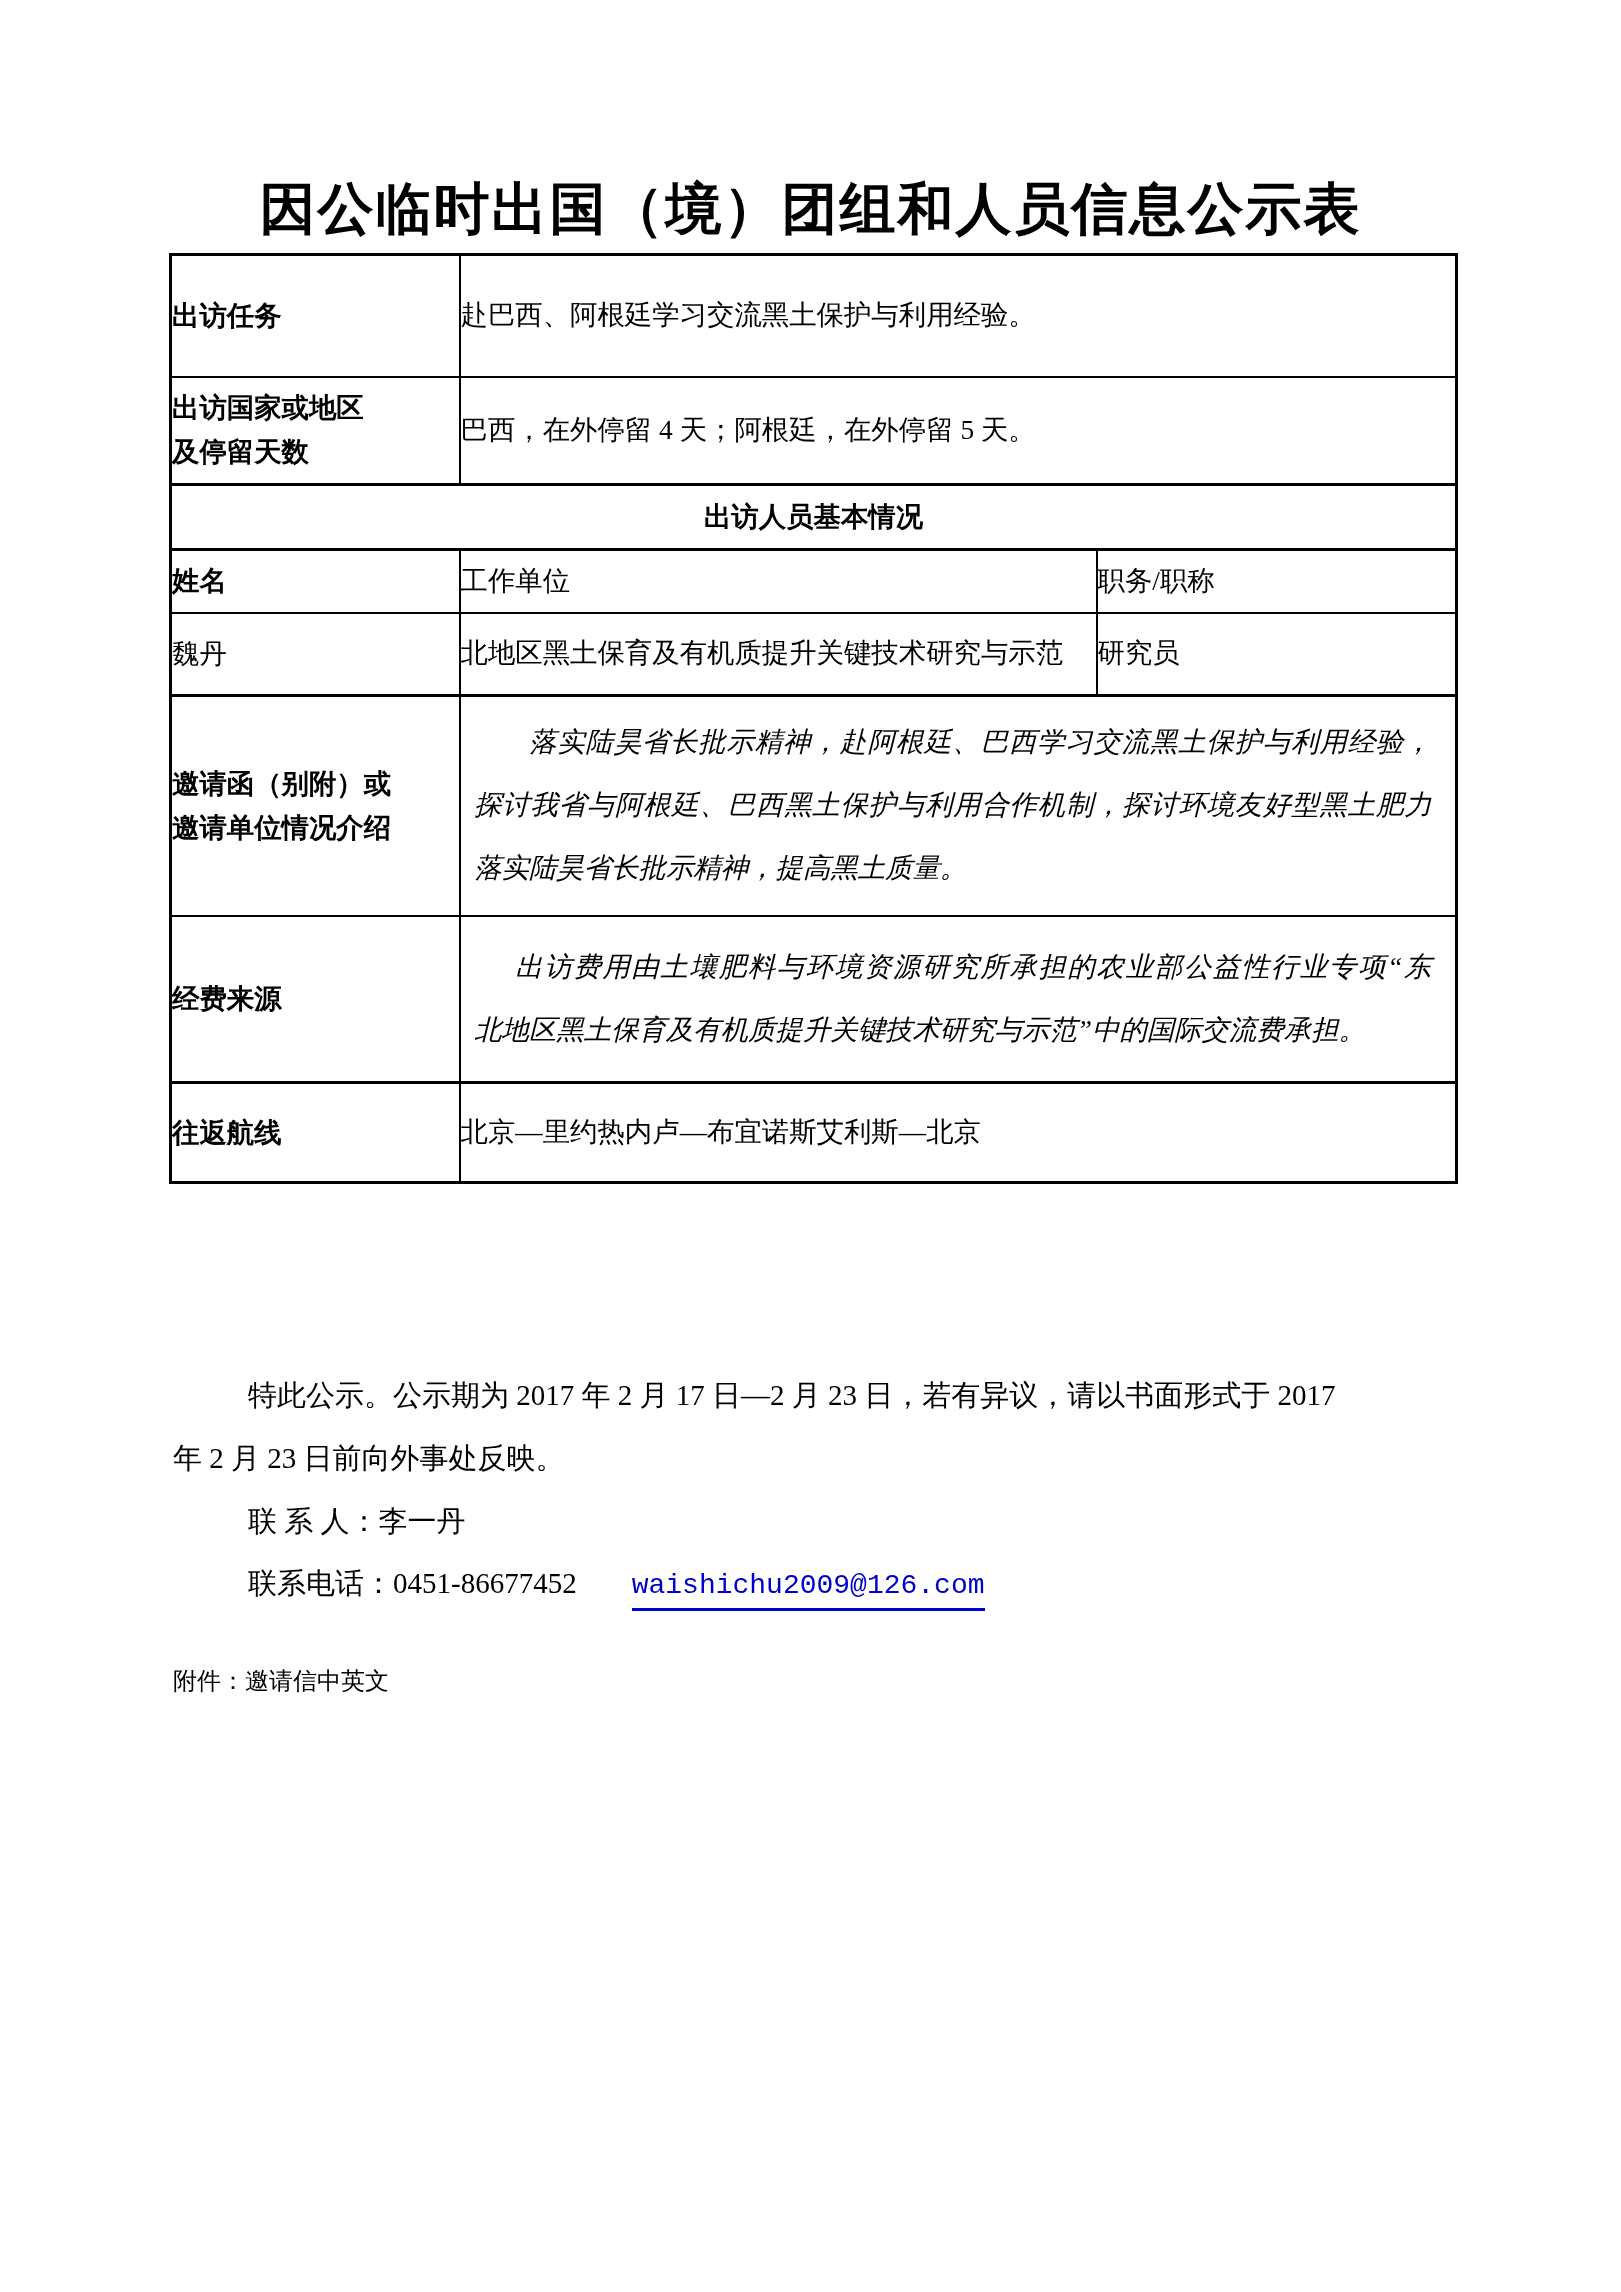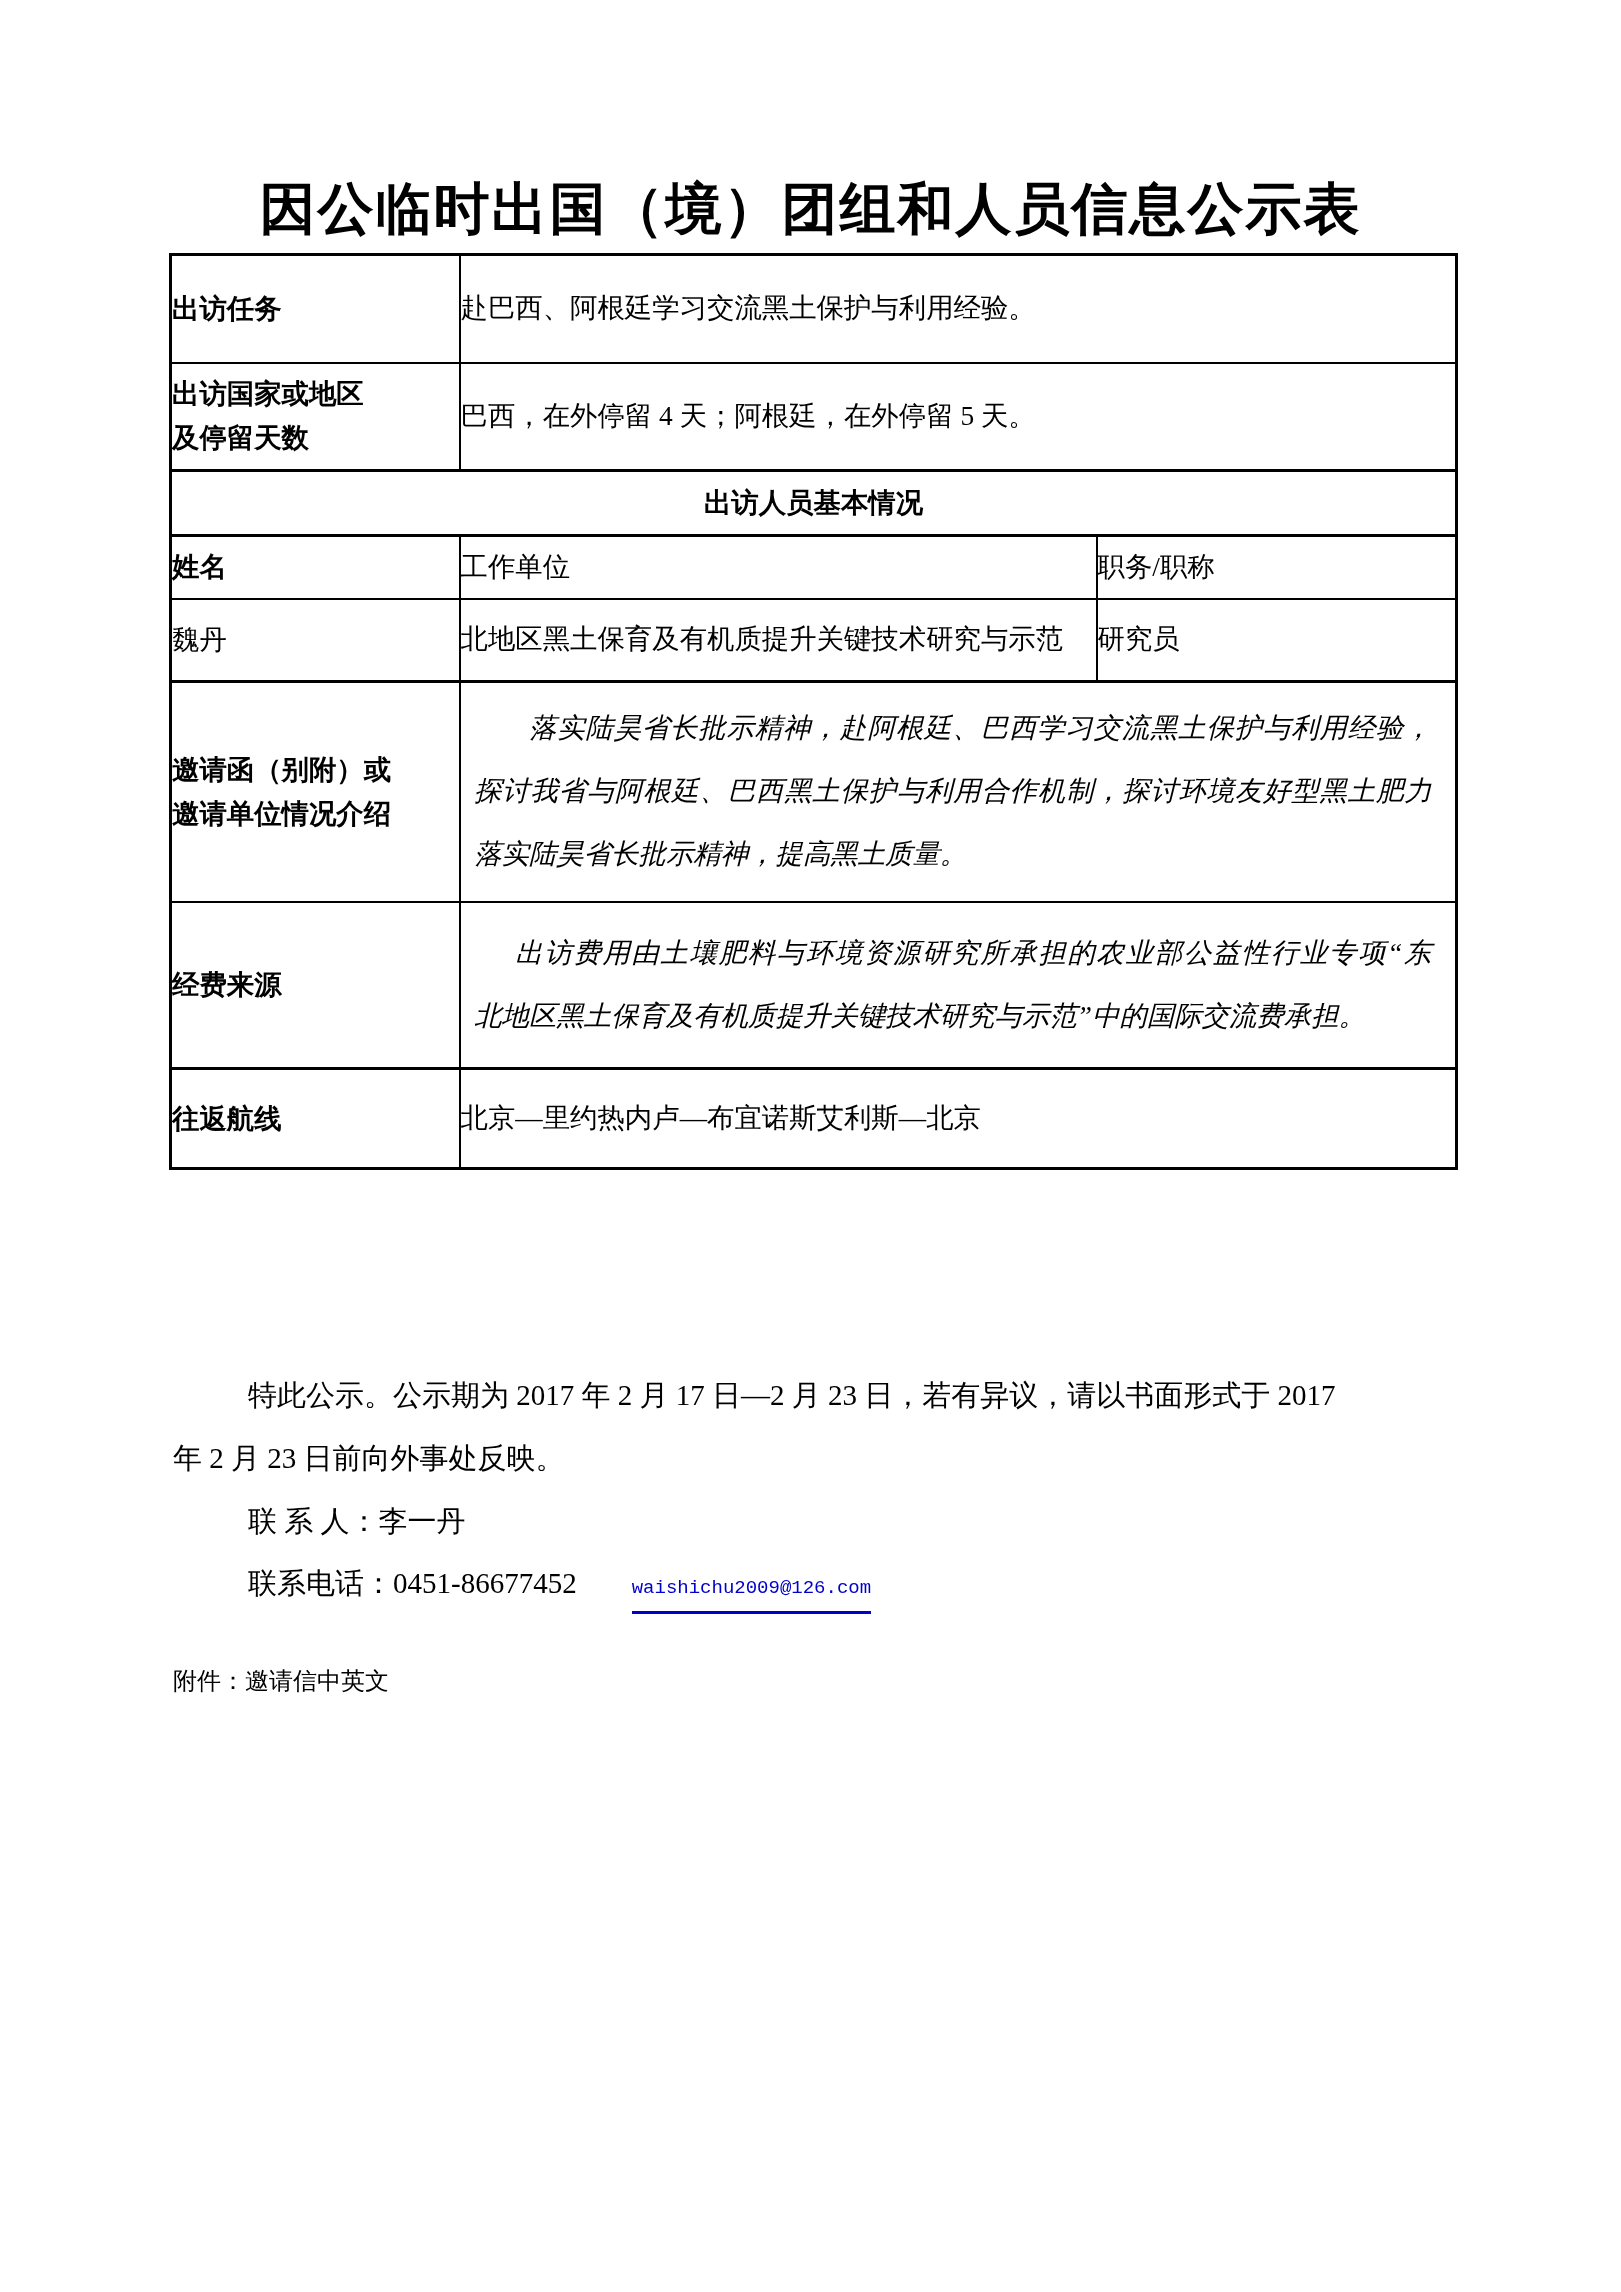--- a/index.html
+++ b/index.html
@@ -77,21 +77,21 @@
   }
   .n-line1 { left: 248px; top: 1376px; }
   .n-line2 { left: 173px; top: 1439px; }
   .n-contact { left: 248px; top: 1502px; }
   .n-phone { left: 248px; top: 1564px; }
   .n-attach { left: 173px; top: 1662px; font-size: 24px; }
   .email-link {
     display: inline-block;
     margin-left: 55px;
     font-family: "Liberation Mono", "DejaVu Sans Mono", monospace;
-    font-size: 19px;
+    font-size: 28px;
     color: #0000CC;
     border-bottom: 3.9px solid #0000CC;
     padding-bottom: 2.9px;
     text-decoration: none;
     cursor: pointer;
   }
 </style>
 </head>
 <body>
 
@@ -100,21 +100,21 @@
   <div class="doc-title">因公临时出国（境）团组和人员信息公示表</div>
 
   <table class="info-table">
     <colgroup>
       <col style="width:289px">
       <col style="width:637px">
       <col style="width:360px">
     </colgroup>
 
     <tbody>
-        <tr style="height:108px">
+        <tr style="height:122px">
       <td class="label-cell">出访任务</td>
       <td class="value-cell" colspan="2">赴巴西、阿根廷学习交流黑土保护与利用经验。</td>
     </tr>
 
     <tr class="thick-bottom" style="height:108px">
       <td class="label-cell">
         <div>出访国家或地区</div>
         <div>及停留天数</div>
       </td>
       <td class="value-cell" colspan="2">巴西，在外停留 4 天；阿根廷，在外停留 5 天。</td>

